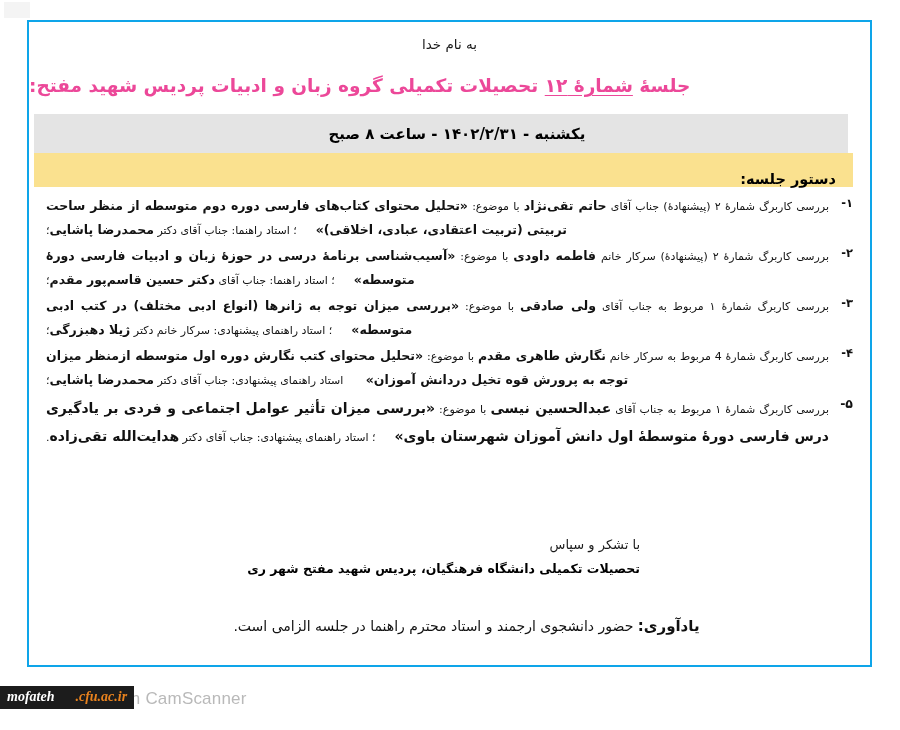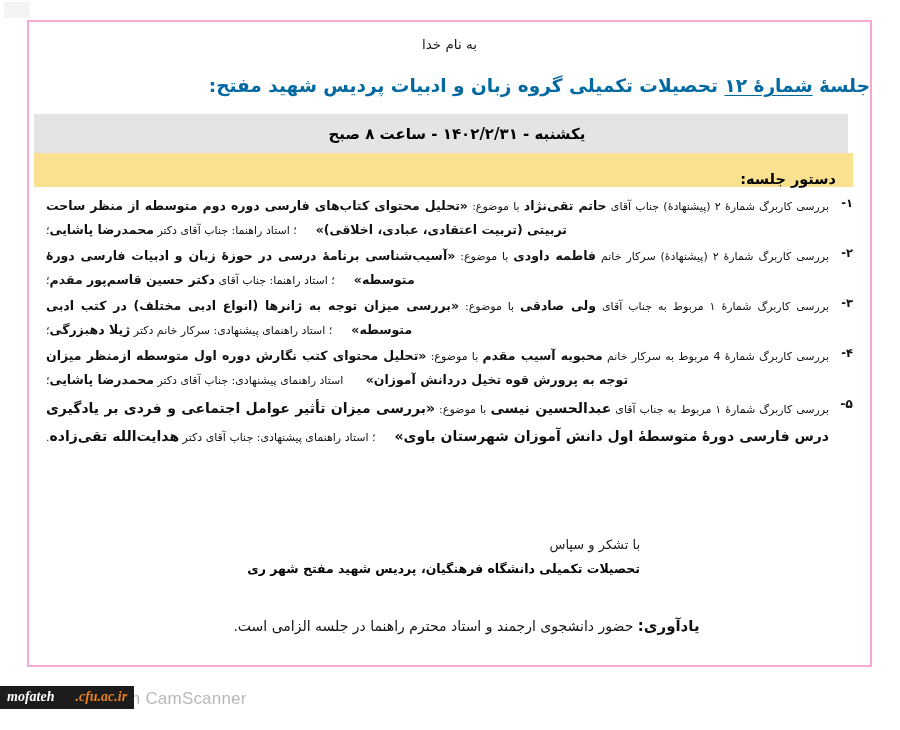--- a/index.html
+++ b/index.html
@@ -17,21 +17,21 @@
     color: #111111;
   }
 
   
   #page-sheet {
     position: absolute;
     left: 27px;
     top: 20px;
     width: 845px;
     height: 647px;
-    border: 2px solid #f9a8d4;
+    border: 2px solid #0ea5e9;
     background: #ffffff;
     box-sizing: border-box;
   }
 
   
   #basmala {
     position: absolute;
     top: 14px;
     left: 0;
     right: 0;
@@ -41,24 +41,24 @@
     color: #1a1a1a;
     letter-spacing: 0;
   }
 
   
   #doc-title {
     position: absolute;
     top: 53px;
     left: 0;
     right: 0;
-    text-align: right;
+    text-align: left;
     font-size: 18.5px;
     font-weight: bold;
-    color: #0369a1;
+    color: #ec4899;
     white-space: nowrap;
   }
   #doc-title .underlined {
     text-decoration: underline;
     text-underline-offset: 3px;
   }
 
   
   #date-bar {
     position: absolute;
@@ -261,21 +261,21 @@
       <div class="item-body"><span class="lead">بررسی کاربرگ شمارهٔ ۲ (پیشنهادهٔ) سرکار خانم </span><b>فاطمه داودی</b><span class="lead"> با موضوع: </span><span class="topic">«آسیب‌شناسی برنامهٔ درسی در حوزهٔ زبان و ادبیات فارسی دورهٔ متوسطه»</span><span class="lead">؛ استاد راهنما: جناب آقای </span><b>دکتر حسین قاسم‌پور مقدم</b><span class="lead">؛</span></div>
     </div>
 
     <div class="agenda-item">
       <div class="item-number">۳-</div>
       <div class="item-body"><span class="lead">بررسی کاربرگ شمارهٔ ۱ مربوط به جناب آقای </span><b>ولی صادقی</b><span class="lead"> با موضوع: </span><span class="topic">«بررسی میزان توجه به ژانرها (انواع ادبی مختلف) در کتب ادبی متوسطه»</span><span class="lead">؛ استاد راهنمای پیشنهادی: سرکار خانم دکتر </span><b>ژیلا دهبزرگی</b><span class="lead">؛</span></div>
     </div>
 
     <div class="agenda-item">
       <div class="item-number">۴-</div>
-      <div class="item-body"><span class="lead">بررسی کاربرگ شمارهٔ 4 مربوط به سرکار خانم </span><b>محبوبه آسیب مقدم</b><span class="lead"> با موضوع: </span><span class="topic">«تحلیل محتوای کتب نگارش دوره اول متوسطه ازمنظر میزان توجه به پرورش قوه تخیل دردانش آموزان»</span><span class="lead"> استاد راهنمای پیشنهادی: جناب آقای دکتر </span><b>محمدرضا پاشایی</b><span class="lead">؛</span></div>
+      <div class="item-body"><span class="lead">بررسی کاربرگ شمارهٔ 4 مربوط به سرکار خانم </span><b>نگارش طاهری مقدم</b><span class="lead"> با موضوع: </span><span class="topic">«تحلیل محتوای کتب نگارش دوره اول متوسطه ازمنظر میزان توجه به پرورش قوه تخیل دردانش آموزان»</span><span class="lead"> استاد راهنمای پیشنهادی: جناب آقای دکتر </span><b>محمدرضا پاشایی</b><span class="lead">؛</span></div>
     </div>
 
     <div class="agenda-item large">
       <div class="item-number">۵-</div>
       <div class="item-body"><span class="lead">بررسی کاربرگ شمارهٔ ۱ مربوط به جناب آقای </span><b>عبدالحسین نیسی</b><span class="lead"> با موضوع: </span><span class="topic">«بررسی میزان تأثیر عوامل اجتماعی و فردی بر یادگیری درس فارسی دورهٔ متوسطهٔ اول دانش آموزان شهرستان باوی»</span><span class="lead">؛ استاد راهنمای پیشنهادی: جناب آقای دکتر </span><b>هدایت‌الله تقی‌زاده</b><span class="lead">.</span></div>
     </div>
 
   </div>
 
   <div id="signature">

